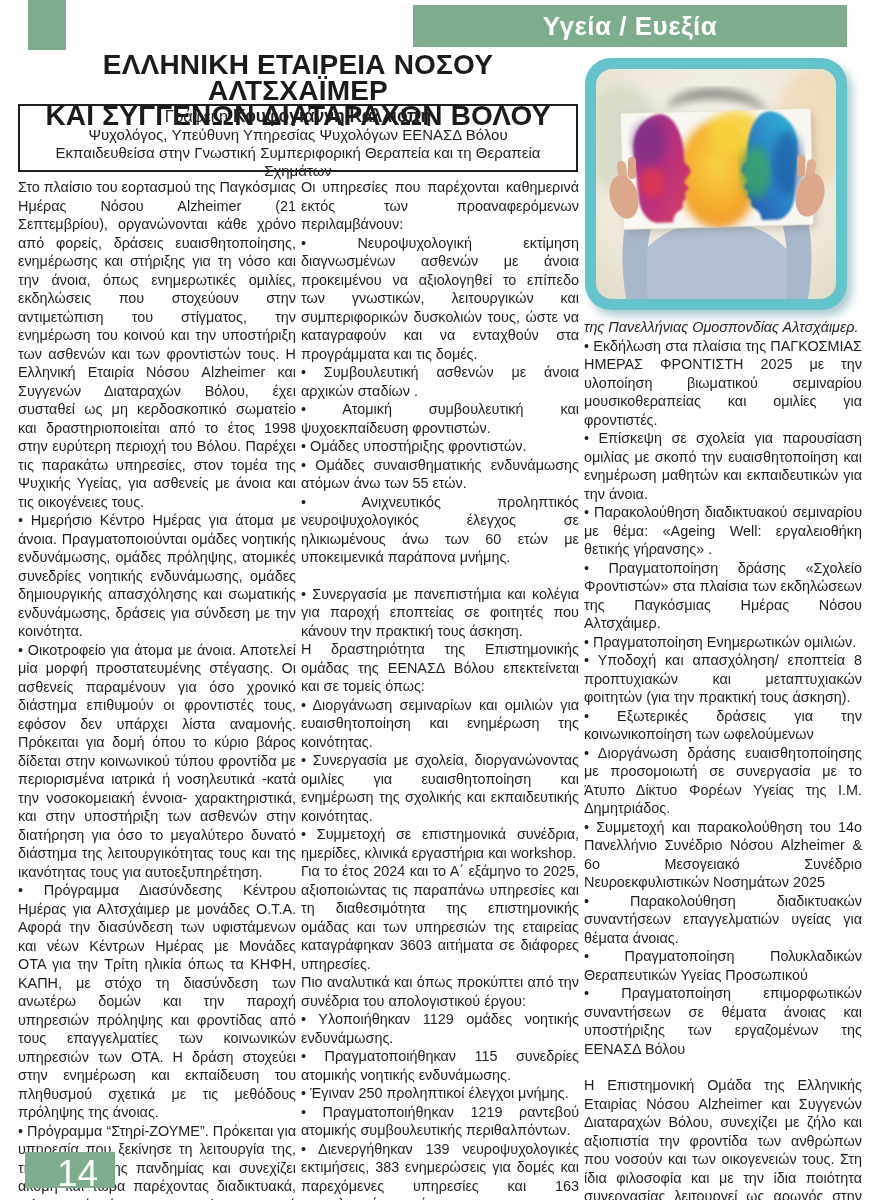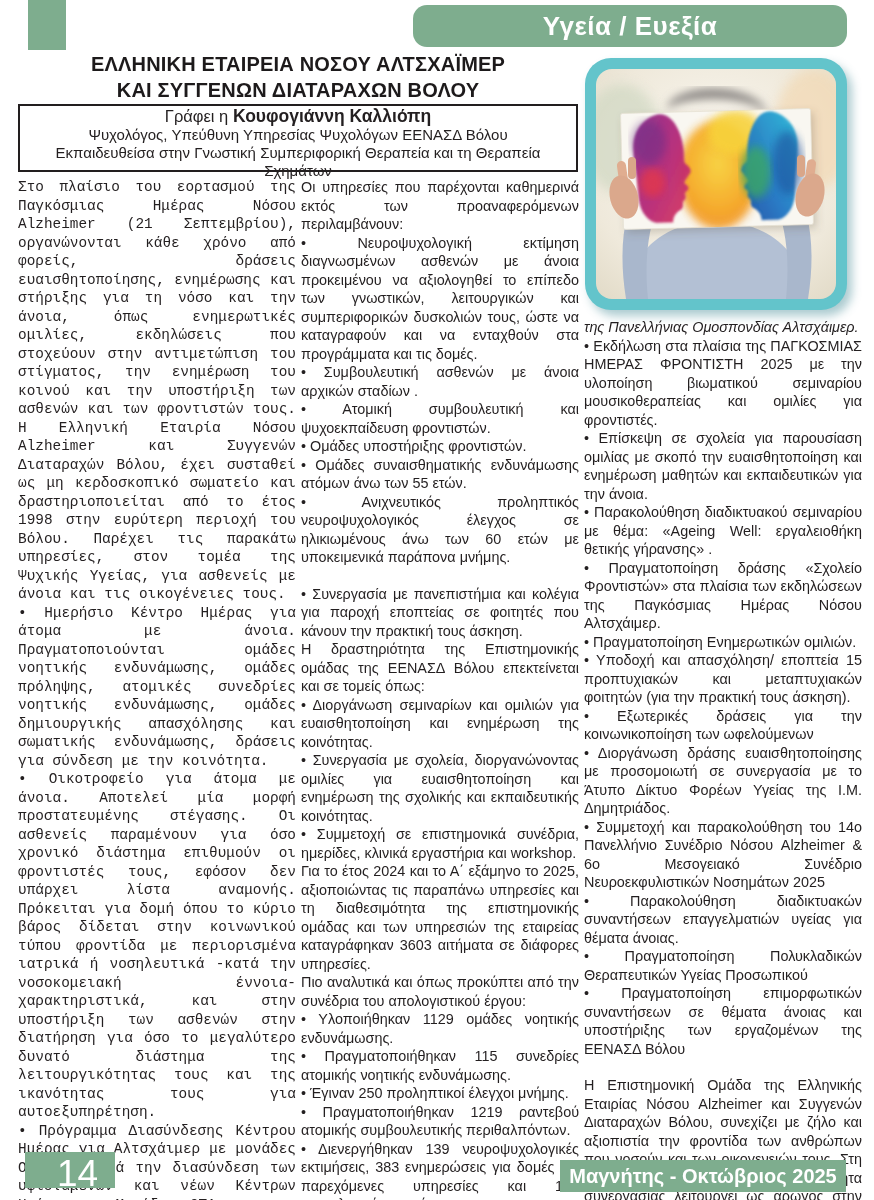--- a/index.html
+++ b/index.html
@@ -3,44 +3,44 @@
 <meta charset="utf-8">
 <style>
   html,body{margin:0;padding:0;background:#ffffff;}
   .page{
     position:relative;width:874px;height:1200px;background:#fff;overflow:hidden;
     font-family:"Liberation Sans","DejaVu Sans",sans-serif;color:var(--text,#231f20);
   }
   .corner-accent{position:absolute;left:28px;top:0;width:38px;height:50px;background:var(--accent_green,#7ead8e);}
   .section-banner{
     position:absolute;left:413px;top:5px;width:434px;height:42px;background:var(--accent_green,#7ead8e);
-    display:flex;align-items:center;justify-content:center;border-radius:14px;
+    display:flex;align-items:center;justify-content:center;
   }
   .section-banner span{color:#fff;font-weight:bold;font-size:26px;letter-spacing:.5px;}
   .article-title{
     position:absolute;left:18px;top:52px;width:560px;margin:0;text-align:center;
-    font-size:20px;line-height:25.5px;font-weight:bold;color:#1d1a1b;letter-spacing:.2px;
+    font-size:28px;line-height:25.5px;font-weight:bold;color:#1d1a1b;letter-spacing:.2px;
   }
   .byline-box{
     position:absolute;left:18px;top:104px;width:556px;height:64px;border:2px solid #221e1f;
     display:flex;flex-direction:column;align-items:center;justify-content:space-between;text-align:center;
   }
   .byline-l1{font-size:16.5px;line-height:20px;}
   .byline-l1 b{font-size:17.5px;}
   .byline-l2,.byline-l3{font-size:15px;line-height:18px;}
   .photo-frame{
     position:absolute;left:585px;top:58px;width:262px;height:252px;background:var(--frame_teal,#63c4cb);
     border-radius:26px;box-shadow:5px 6px 10px rgba(70,140,150,.45);
     display:flex;align-items:center;justify-content:center;
   }
   .photo-frame svg{border-radius:16px;display:block;}
   .col{position:absolute;width:278px;font-size:14.4px;line-height:18.5px;}
   .col p{margin:0;text-align:justify;}
   .col p.spacer{height:18px;}
-  .col1{left:18px;top:178px;height:966px;font-family:Liberation Mono, monospace;}
+  .col1{left:18px;top:178px;height:966px;}
   .col2{left:301px;top:178px;height:966px;}
   .col3{left:584px;top:318px;height:826px;}
   .caption-line{font-style:italic;text-align:justify;}
   .page-number-box{
     position:absolute;left:25px;top:1152px;width:90px;height:36px;background:var(--accent_green,#7ead8e);
     color:#fff;font-size:37px;line-height:44px;padding-left:32px;box-sizing:border-box;
   }
   .footer-box{
     position:absolute;left:560px;top:1160px;width:286px;height:32px;background:var(--accent_green,#7ead8e);
     display:flex;align-items:center;justify-content:center;
@@ -180,32 +180,29 @@
       <p>• Διενεργήθηκαν 139 νευροψυχολογικές εκτιμήσεις, 383 ενημερώσεις για δομές και παρεχόμενες υπηρεσίες και 163 νευρολογικές εκτιμήσεις.</p>
     </div>
   <div class="col col3">
     <div class="caption-line">της Πανελλήνιας Ομοσπονδίας Αλτσχάιμερ.</div>
     <div>
         <p>• Εκδήλωση στα πλαίσια της ΠΑΓΚΟΣΜΙΑΣ ΗΜΕΡΑΣ ΦΡΟΝΤΙΣΤΗ 2025 με την υλοποίηση βιωματικού σεμιναρίου μουσικοθεραπείας και ομιλίες για φροντιστές.</p>
         <p>• Επίσκεψη σε σχολεία για παρουσίαση ομιλίας με σκοπό την ευαισθητοποίηση και ενημέρωση μαθητών και εκπαιδευτικών για την άνοια.</p>
         <p>• Παρακολούθηση διαδικτυακού σεμιναρίου με θέμα: «Ageing Well: εργαλειοθήκη θετικής γήρανσης» .</p>
         <p>• Πραγματοποίηση δράσης «Σχολείο Φροντιστών» στα πλαίσια των εκδηλώσεων της Παγκόσμιας Ημέρας Νόσου Αλτσχάιμερ.</p>
         <p>• Πραγματοποίηση Ενημερωτικών ομιλιών.</p>
-        <p>• Υποδοχή και απασχόληση/ εποπτεία 15 προπτυχιακών και μεταπτυχιακών φοιτητών (για την πρακτική τους άσκηση).</p>
+        <p>• Υποδοχή και απασχόληση/ εποπτεία 8 προπτυχιακών και μεταπτυχιακών φοιτητών (για την πρακτική τους άσκηση).</p>
         <p>• Εξωτερικές δράσεις για την κοινωνικοποίηση των ωφελούμενων</p>
         <p>• Διοργάνωση δράσης ευαισθητοποίησης με προσομοιωτή σε συνεργασία με το Άτυπο Δίκτυο Φορέων Υγείας της Ι.Μ. Δημητριάδος.</p>
         <p>• Συμμετοχή και παρακολούθηση του 14ο Πανελλήνιο Συνέδριο Νόσου Alzheimer &amp; 6ο Μεσογειακό Συνέδριο Νευροεκφυλιστικών Νοσημάτων 2025</p>
         <p>• Παρακολούθηση διαδικτυακών συναντήσεων επαγγελματιών υγείας για θέματα άνοιας.</p>
         <p>• Πραγματοποίηση Πολυκλαδικών Θεραπευτικών Υγείας Προσωπικού</p>
         <p>• Πραγματοποίηση επιμορφωτικών συναντήσεων σε θέματα άνοιας και υποστήριξης των εργαζομένων της ΕΕΝΑΣΔ Βόλου</p>
         <p class="spacer"></p>
         <p>Η Επιστημονική Ομάδα της Ελληνικής Εταιρίας Νόσου Alzheimer και Συγγενών Διαταραχών Βόλου, συνεχίζει με ζήλο και αξιοπιστία την φροντίδα των ανθρώπων που νοσούν και των οικογενειών τους. Στη ίδια φιλοσοφία και με την ίδια ποιότητα συνεργασίας λειτουργεί ως αρωγός στην εκπαίδευση φοιτητών και την ενημέρωση φορέων και εκπαιδευτικών ιδρυμάτων. Στην προσπάθεια αυτή καθοριστικό ρόλο πάντα θα έχει, όχι μόνο η παρέμβαση, αλλά και η πρόληψη.</p>
       </div>
   </div>
 
   <div class="page-number-box">
     <span>14</span>
   </div>
-  <div class="footer-box">
-    <span>Μαγνήτης - Οκτώβριος 2025</span>
-  </div>
 
 </div>
 
 </body></html>

